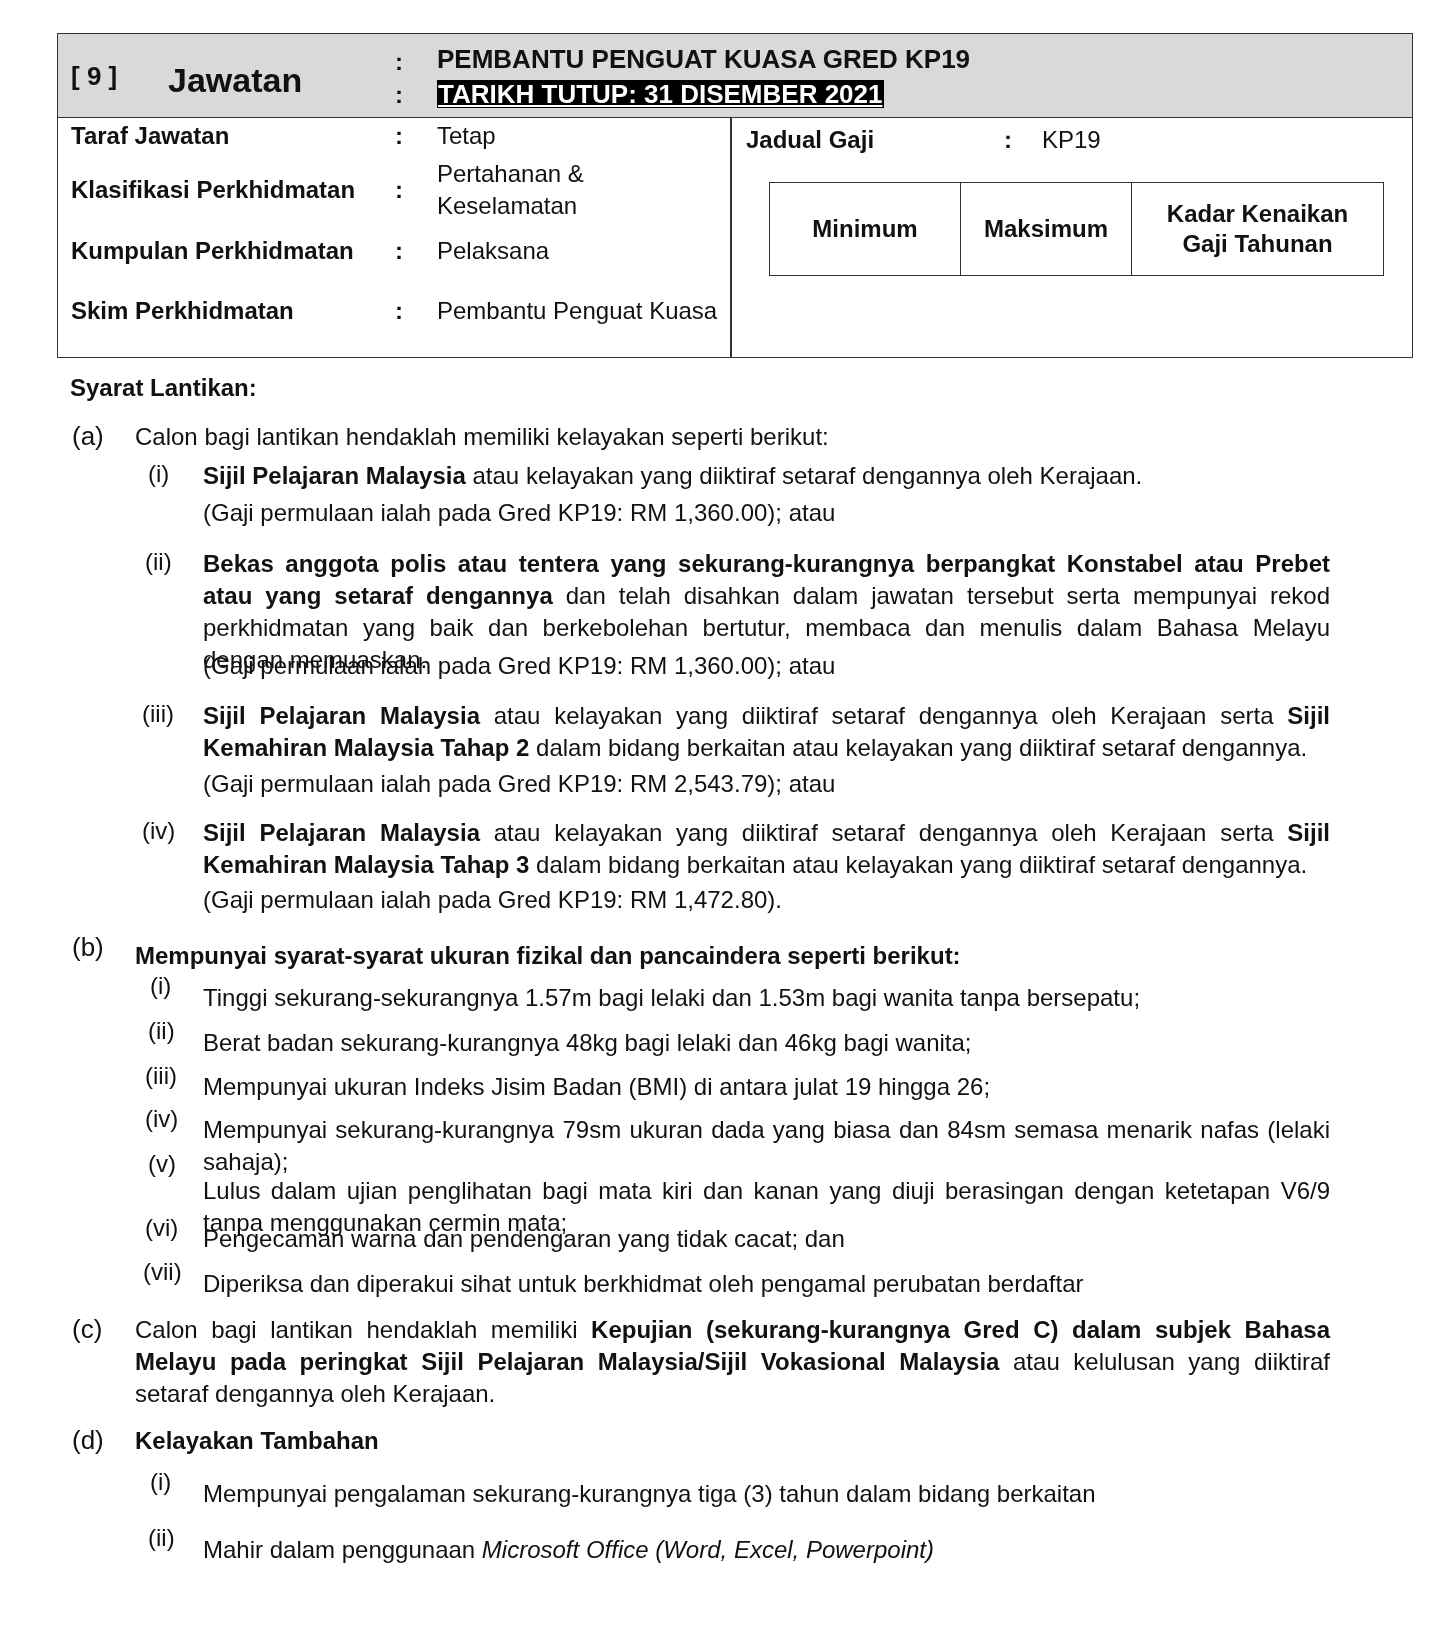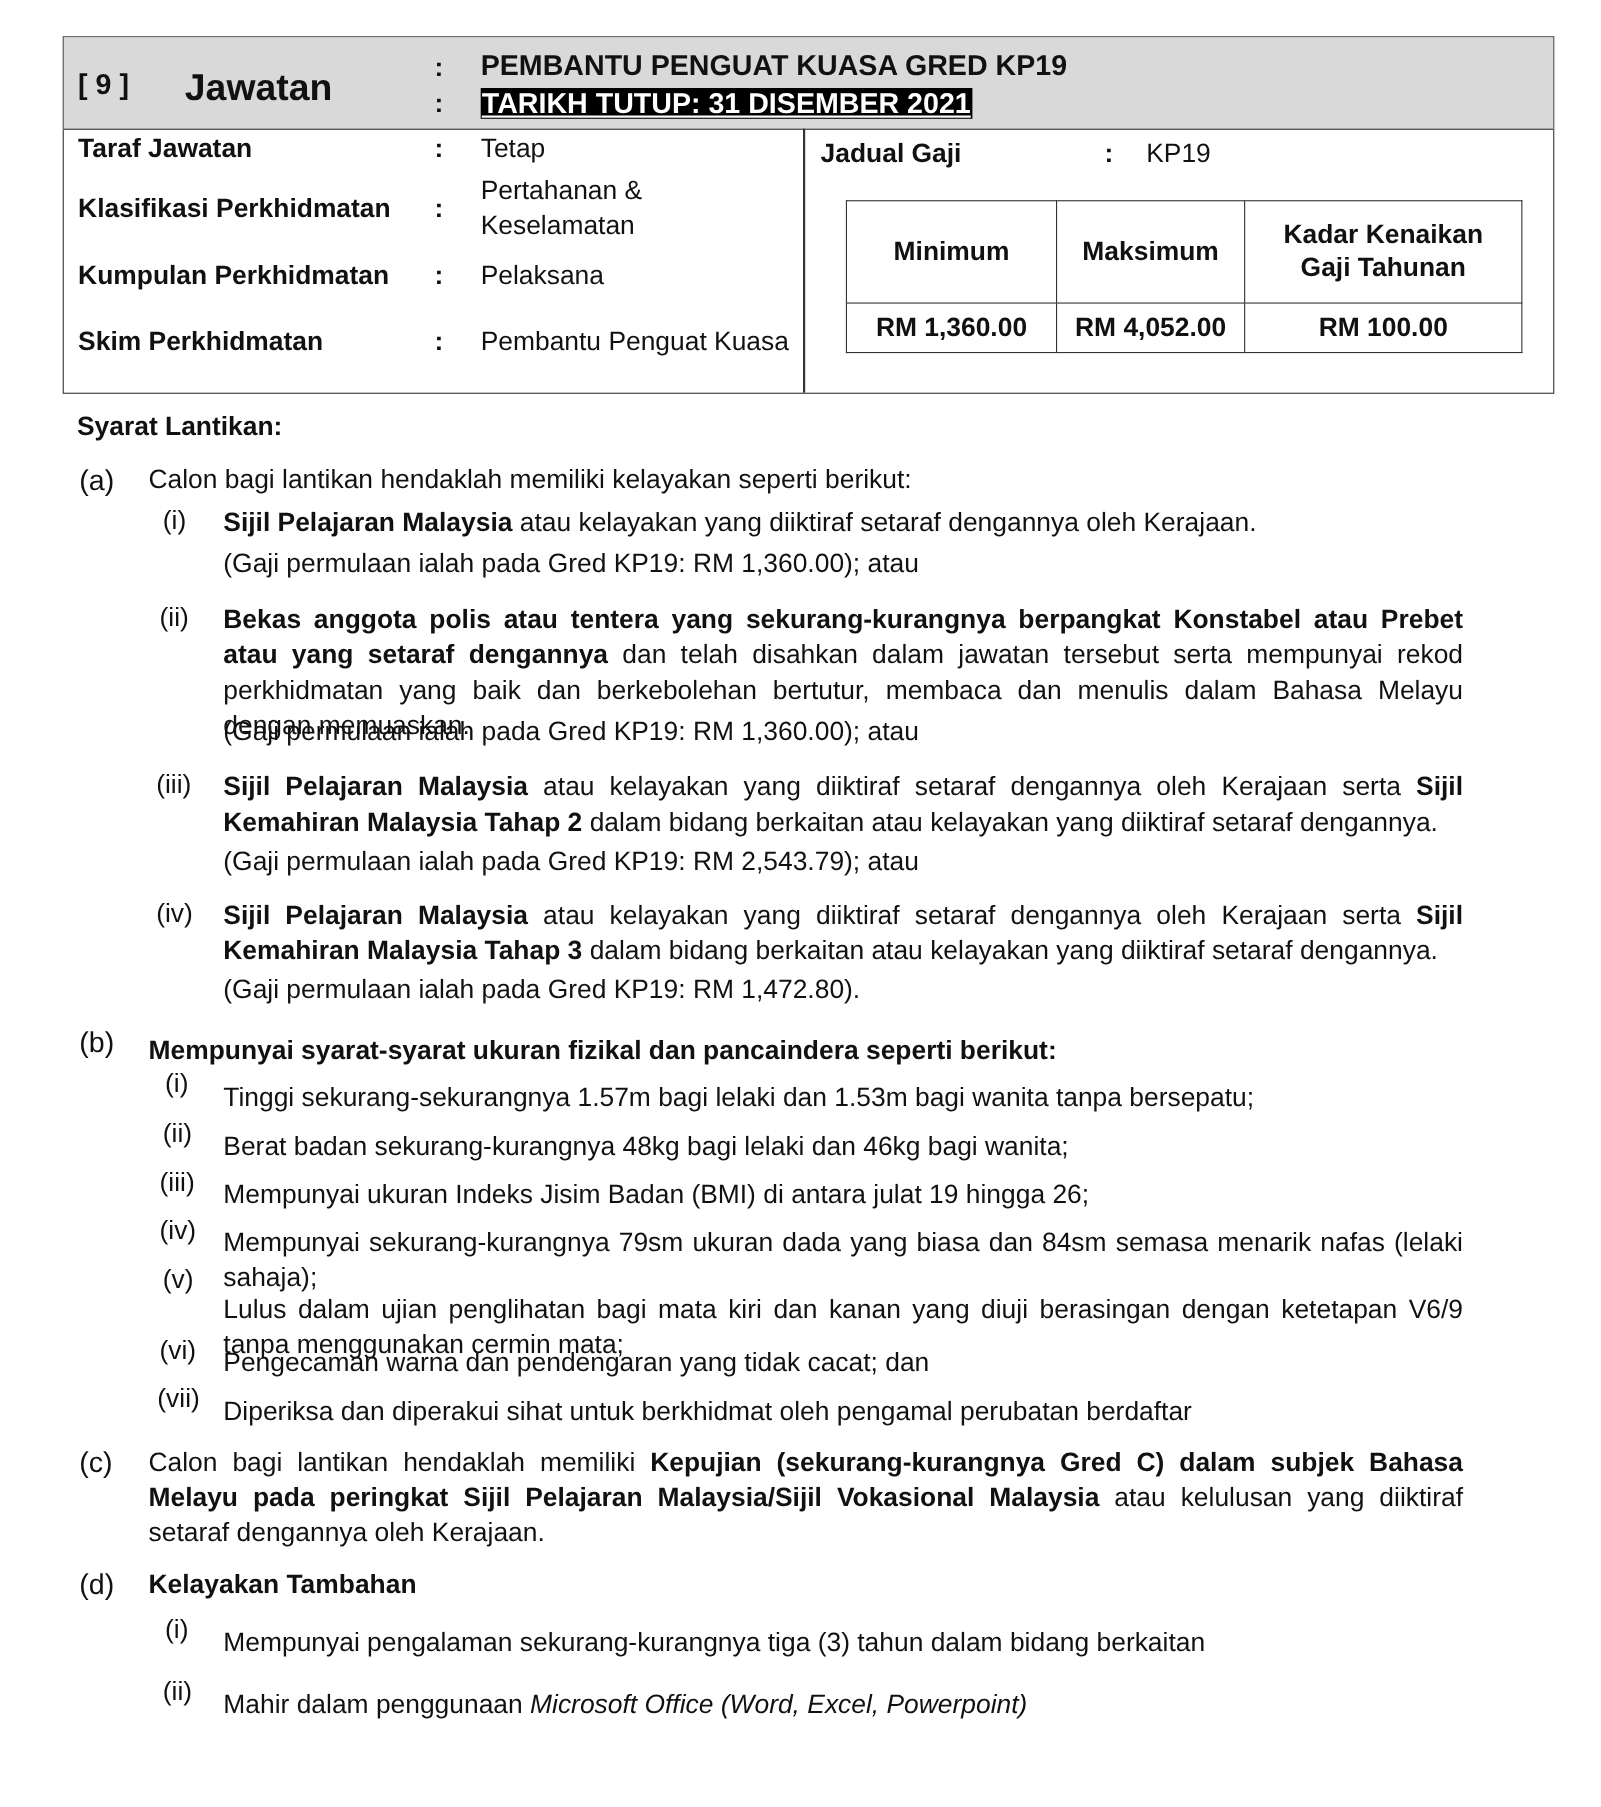--- a/index.html
+++ b/index.html
@@ -91,25 +91,20 @@
     <span class="v">KP19</span>
   </div>
 
   <table class="gaji">
     <tbody>
         <tr class="h">
       <td style="width:190px;">Minimum</td>
       <td style="width:170px;">Maksimum</td>
       <td style="padding:0 20px;">Kadar Kenaikan Gaji Tahunan</td>
     </tr>
-    <tr class="d">
-      <td>RM 1,360.00</td>
-      <td>RM 4,052.00</td>
-      <td>RM 100.00</td>
-    </tr>
   </tbody>
     </table>
 </div>
 
 <div class="sec-title">Syarat Lantikan:</div>
 
 <span class="letter" style="top:421px;">(a)</span>
 <div class="txt wide" style="top:421px;">Calon bagi lantikan hendaklah memiliki kelayakan seperti berikut:</div>
 
 <span class="rom" style="left:148px;top:460px;">(i)</span>

